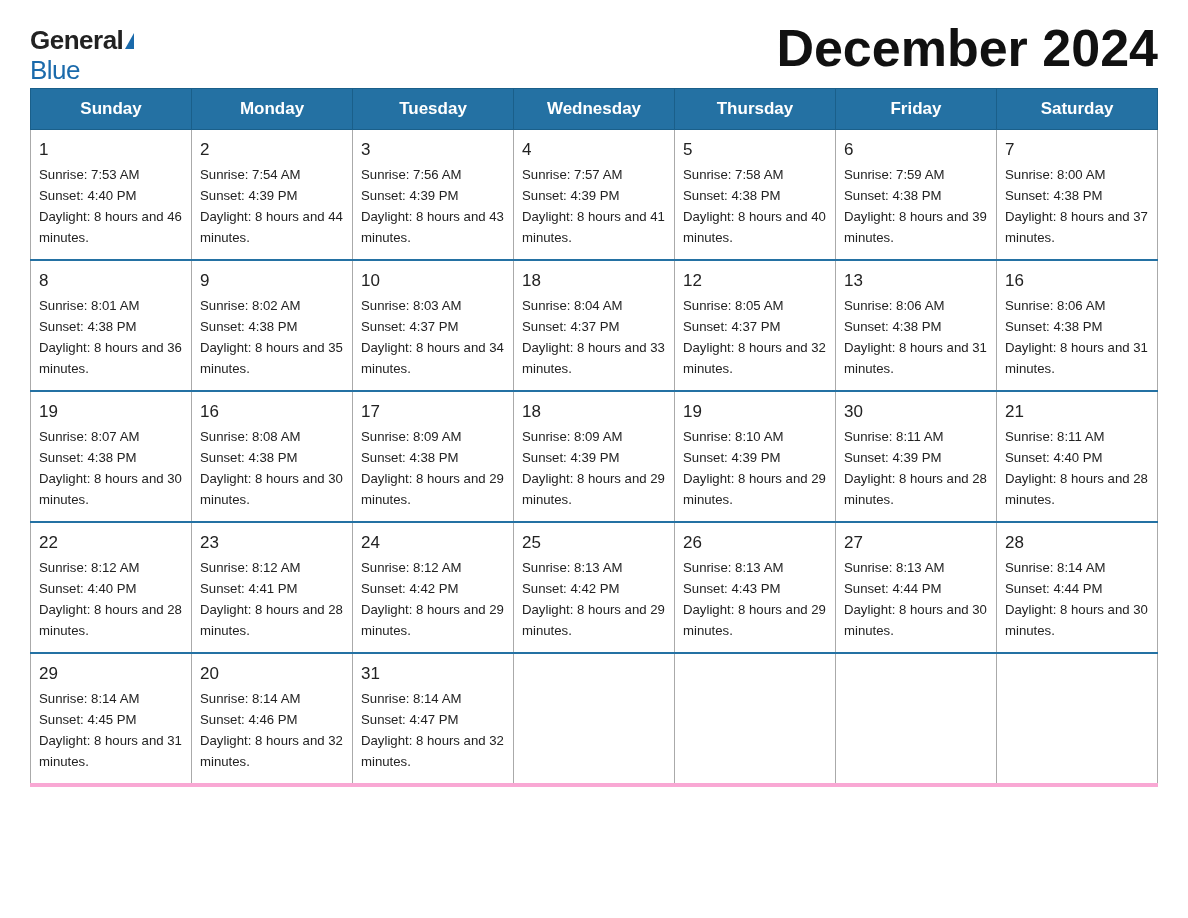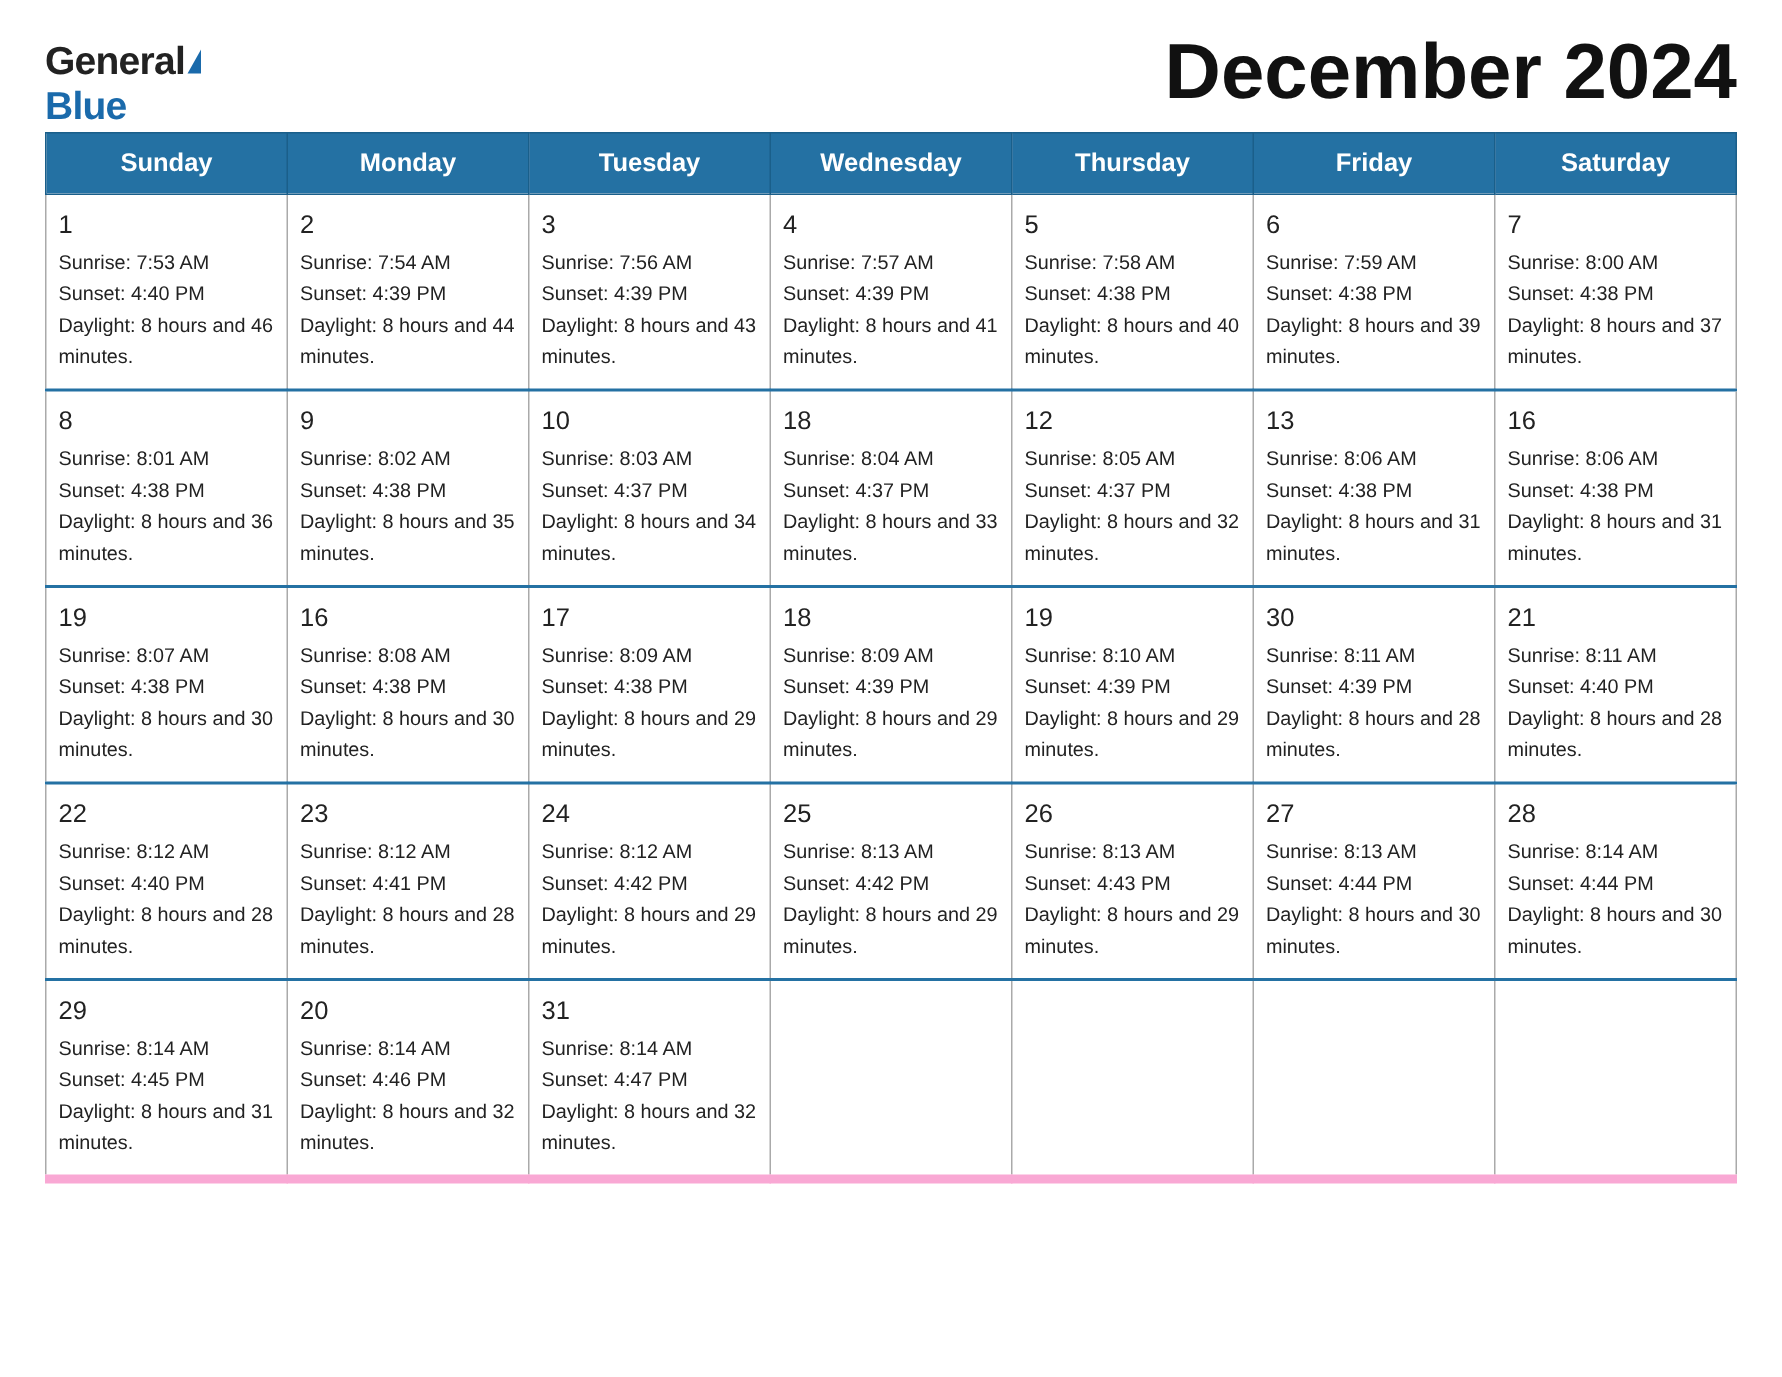--- a/index.html
+++ b/index.html
@@ -24,21 +24,21 @@
       padding-top: 6px;
     }
     .logo-general {
       font-size: 26px;
       font-weight: bold;
       color: #222;
       letter-spacing: -0.5px;
     }
     .logo-blue {
       font-size: 26px;
-      font-weight: bold;
+      font-weight: normal;
       color: #1a6aab;
       letter-spacing: -0.5px;
     }
     .logo-triangle {
       display: inline-block;
       width: 0;
       height: 0;
       border-left: 9px solid transparent;
       border-bottom: 16px solid #1a6aab;
       margin-left: 2px;
@@ -82,21 +82,21 @@
       border-bottom: none;
       font-size: 13.5px;
       line-height: 1.55;
       min-height: 90px;
       background: #fff;
     }
     tbody tr {
       border-bottom: 2px solid #2471a3;
     }
     tbody tr:last-child {
-      border-bottom: 6px solid #f9a8d4;
+      border-bottom: 4px solid #f9a8d4;
     }
     .day-num {
       font-size: 17px;
       font-weight: normal;
       display: block;
       margin-bottom: 2px;
     }
     .day-info {
       font-size: 13.2px;
       color: #222;

